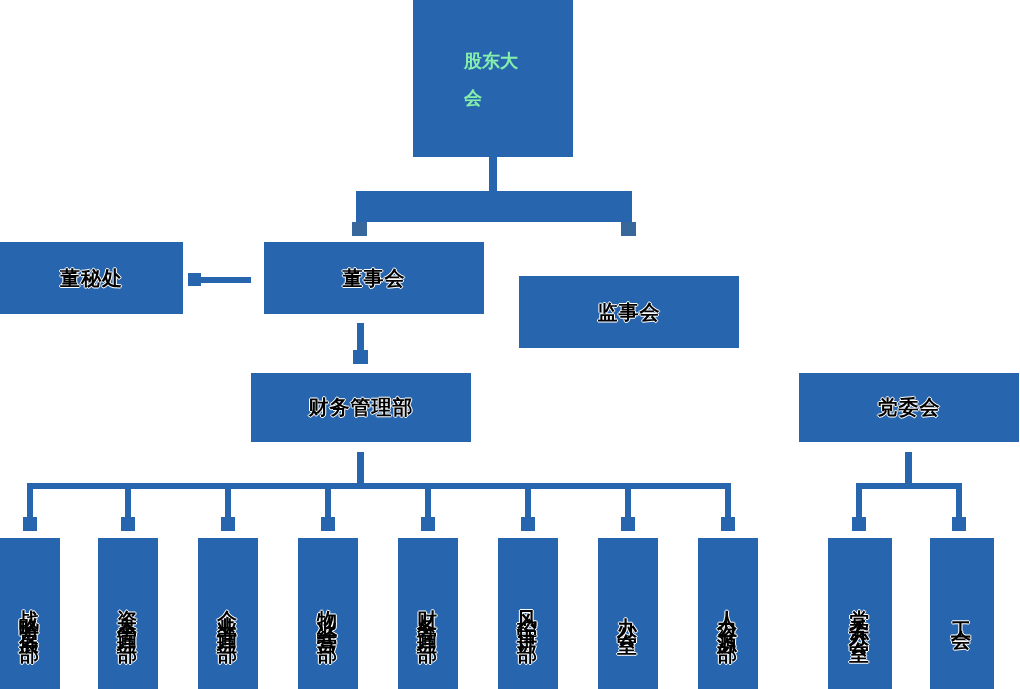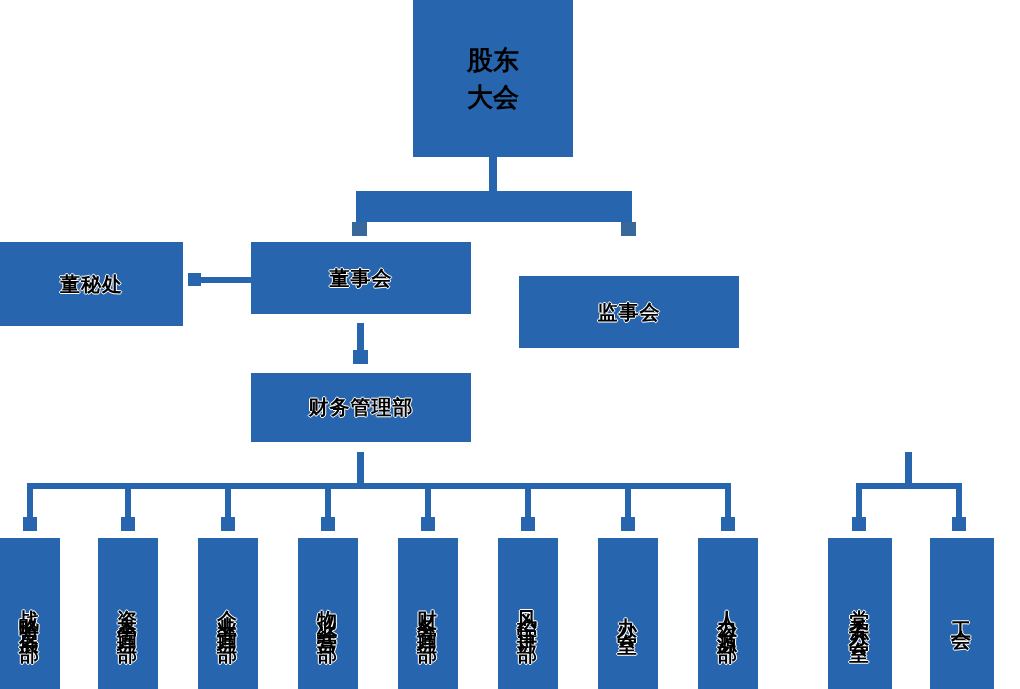--- a/index.html
+++ b/index.html
@@ -23,26 +23,26 @@
     background: #2766AE;
   }
   .sq {
     position: absolute;
     background: #2766AE;
     width: 14px;
     height: 14px;
   }
   .sq.dark { background: #38689B; }
   .root-label {
-    color: #000000;
-    font-size: 26px;
+    color: #86efac;
+    font-size: 18px;
     font-weight: 600;
     line-height: 37px;
     width: 58px;
-    text-align: center;
+    text-align: left;
     word-break: break-all;
   }
   .hlabel {
     color: #000000;
     font-size: 20px;
     font-weight: 600;
     letter-spacing: 1px;
     text-shadow: -1px 0 0 #fff, 1px 0 0 #fff, 0 -1px 0 #fff, 0 1px 0 #fff;
     white-space: nowrap;
   }
@@ -63,38 +63,41 @@
 
   <div class="box" style="left:413px; top:0; width:160px; height:157px;">
     <span class="root-label">股东大会</span>
   </div>
 
   <div class="line" style="left:489px; top:157px; width:8px; height:34px;"></div>
   <div class="bar" style="left:356px; top:191px; width:276px; height:31px;"></div>
   <div class="sq dark" style="left:352px; top:222px; width:15px; height:14px;"></div>
   <div class="sq dark" style="left:621px; top:222px; width:15px; height:14px;"></div>
 
-  <div class="box" style="left:0; top:242px; width:183px; height:84px;">
+  <div class="box" style="left:0; top:242px; width:183px; height:72px;">
     <span class="hlabel">董秘处</span>
   </div>
-  <div class="box" style="left:251px; top:242px; width:220px; height:72px;">
+  <div class="box" style="left:264px; top:242px; width:220px; height:72px;">
     <span class="hlabel">董事会</span>
   </div>
   <div class="box" style="left:519px; top:242px; width:220px; height:72px;margin-top:34px;">
     <span class="hlabel">监事会</span>
   </div>
 
   <div class="sq" style="left:188px; top:273px; width:13px; height:13px;"></div>
   <div class="line" style="left:201px; top:277px; width:50px; height:6px;"></div>
 
   <div class="line" style="left:357px; top:323px; width:7px; height:27px;"></div>
   <div class="sq" style="left:353px; top:350px; width:15px; height:14px;"></div>
 
   <div class="box" style="left:251px; top:373px; width:220px; height:69px;">
     <span class="hlabel">财务管理部</span>
+  </div>
+  <div class="box" style="left:799px; top:373px; width:220px; height:69px;">
+    <span class="hlabel">党委会</span>
   </div>
 
   <div class="line" style="left:357px; top:452px; width:7px; height:31px;"></div>
   <div class="line" style="left:27px; top:483px; width:704px; height:6px;"></div>
 
   <div class="line" style="left:27px; top:489px; width:6px; height:28px;"></div>
   <div class="line" style="left:125px; top:489px; width:6px; height:28px;"></div>
   <div class="line" style="left:225px; top:489px; width:6px; height:28px;"></div>
   <div class="line" style="left:325px; top:489px; width:6px; height:28px;"></div>
   <div class="line" style="left:425px; top:489px; width:6px; height:28px;"></div>

